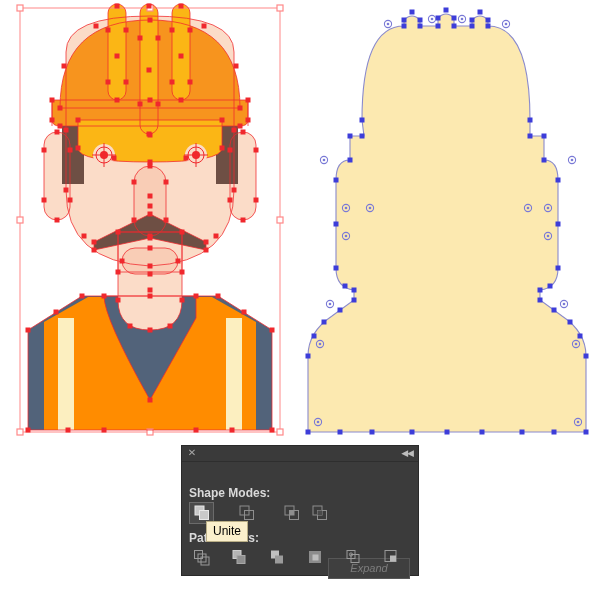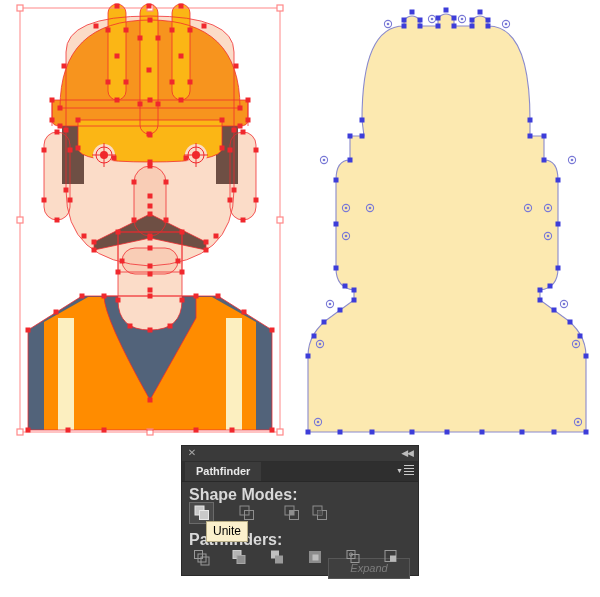--- a/index.html
+++ b/index.html
@@ -66,21 +66,21 @@
     font-size:10px;line-height:12px;
   }
   #panel-menu-icon .chev{font-size:7px;vertical-align:middle;margin-right:1px;}
   #panel-menu-icon .lines{display:inline-block;vertical-align:middle;}
   #panel-menu-icon .lines i{display:block;width:10px;height:1px;background:#c9c9c9;margin-bottom:2px;}
 
   .section-label{
     position:absolute;
     left:7px;
     color:#d9d9d9;
-    font-size:16px;
+    font-size:12px;
     font-weight:bold;
     white-space:nowrap;
   }
   #label-shape-modes{top:40px;}
   #label-pathfinders{top:85px;}
 
   .btnrow{position:absolute;left:0;width:236px;}
   #row-shape-modes{top:56px;}
   #row-pathfinders{top:101px;}
 
@@ -441,26 +441,20 @@
     </svg>
   </div>
 
   <div id="pathfinder-panel">
 
     <div id="panel-titlebar">
       <div id="panel-close-icon">✕</div>
       <div id="panel-collapse-icon">◀◀</div>
     </div>
 
-    <div id="panel-tabbar">
-      <div id="tab-pathfinder">Pathfinder</div>
-      <div id="panel-menu-icon">
-        <span class="chev">▼</span><span class="lines"><i></i><i></i><i></i><i></i></span>
-      </div>
-    </div>
 
     <div class="section-label" id="label-shape-modes">Shape Modes:</div>
 
     <div class="btnrow" id="row-shape-modes">
 
       <div class="pf-btn selected" style="left:7px;top:0;">
         <svg width="17" height="17" viewBox="0 0 17 17">
           <rect x="1.5" y="1.5" width="9" height="9" fill="#c9c9c9" stroke="#e8e8e8" stroke-width="1"></rect>
           <rect x="6" y="6" width="9" height="9" fill="#c9c9c9" stroke="#e8e8e8" stroke-width="1"></rect>
         </svg>

